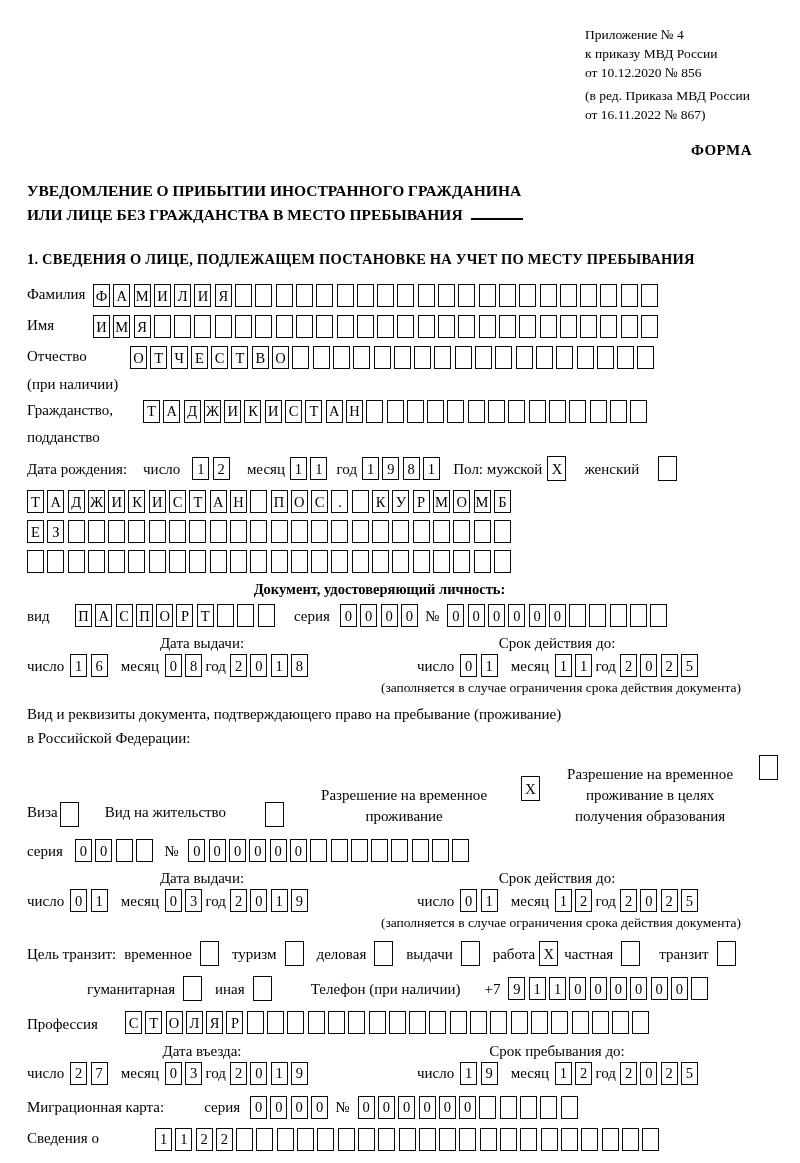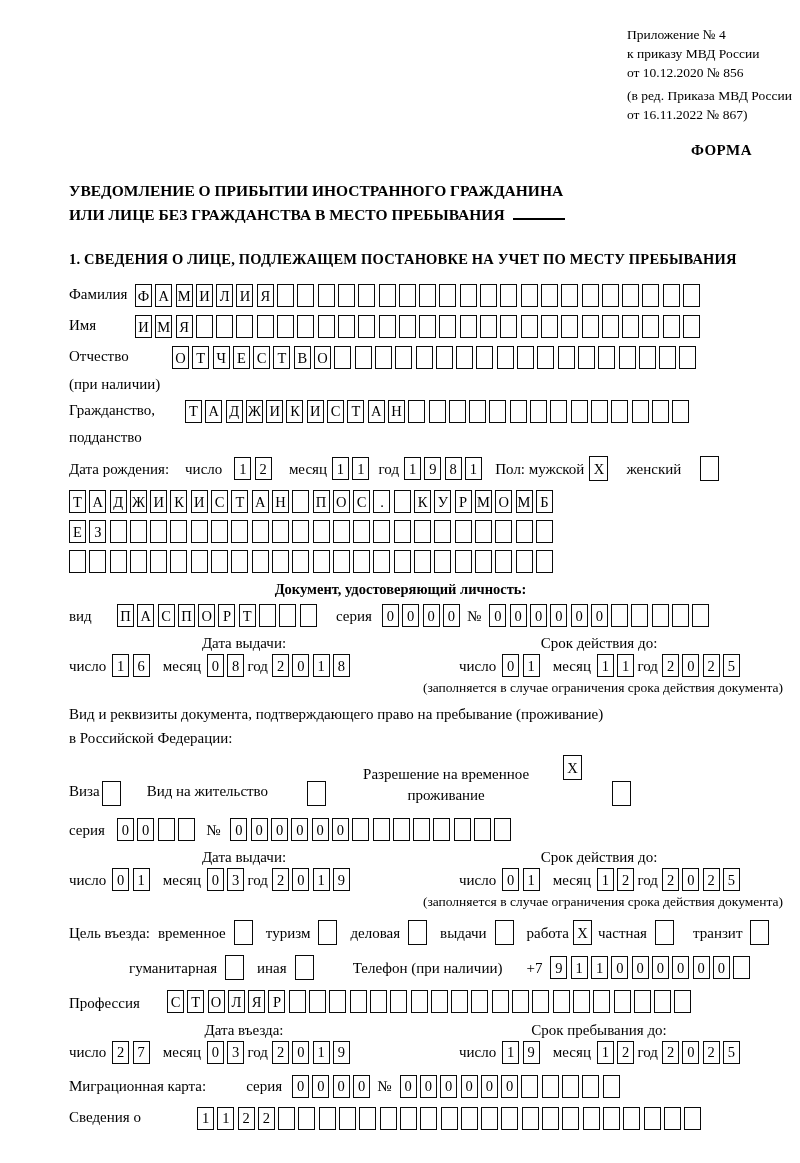--- a/index.html
+++ b/index.html
@@ -3,21 +3,21 @@
 <meta charset="utf-8">
 <style>
   * { margin:0; padding:0; box-sizing:border-box; }
   html,body { background:#fff; }
   body {
     width:800px; height:1163px;
     font-family:"Liberation Serif", serif;
     color:#000; font-size:15px;
     overflow:hidden;
   }
-  .page { padding:26px 8px 0 69px; }
+  .page { padding:26px 8px 0 27px; }
 
   
   .hdr { margin-left:558px; font-size:13.5px; line-height:1.4; }
   .hdr .rev { margin-top:4px; }
   .forma { text-align:right; padding-right:40px; font-weight:bold; font-size:15px; margin-top:18px; letter-spacing:.5px; }
 
   
   .title { text-align:left; font-weight:bold; font-size:15.5px; line-height:1.55; margin-top:20px; margin-right:54px; }
   .blank { display:inline-block; width:52px; border-bottom:2px solid #000; height:14px; margin-left:8px; }
   .sec-head { font-weight:bold; font-size:14.5px; margin-top:24px; letter-spacing:.2px; }
@@ -426,20 +426,21 @@
     </div>
     <div class="cbitem" style="margin-left:26px;">
       <span class="lbl">Вид на жительство</span>
       <span class="cell checkbox" style="margin-left:30px;"></span>
     </div>
     <div class="cbitem" style="margin-left:24px;">
       <span class="lbl cb-centered" style="width:192px;">Разрешение на временное проживание</span>
       <span class="cell checkbox" style="margin-left:12px;">X</span>
     </div>
     <div class="cbitem" style="margin-left:20px;">
+      <span class="lbl cb-centered" style="width:180px;">Разрешение на временное проживание в целях получения образования</span>
       <span class="cell checkbox" style="margin-left:10px;"></span>
     </div>
   </div>
 
   <div class="row" style="margin-top:12px; align-items:center;">
     <span class="lbl" style="margin-right:12px;">серия</span>
     <span class="cells">
         <span class="cell">0</span>
         <span class="cell">0</span>
         <span class="cell"></span>
@@ -504,21 +505,21 @@
           <span class="cell">2</span>
           <span class="cell">0</span>
           <span class="cell">2</span>
           <span class="cell">5</span>
         </span>
     </div>
   </div>
   <div class="note-r">(заполняется в случае ограничения срока действия документа)</div>
 
   <div class="purposes">
-    <span class="lbl">Цель въезда:</span>
+    <span class="lbl">Цель транзит:</span>
     <span class="lbl">временное</span>
     <span class="cell checkbox"></span>
     <span class="lbl">туризм</span>
     <span class="cell checkbox"></span>
     <span class="lbl">деловая</span>
     <span class="cell checkbox"></span>
     <span class="lbl">выдачи</span>
     <span class="cell checkbox"></span>
     <span class="lbl" style="margin-right:4px;">работа</span>
     <span class="cell checkbox" style="margin-right:6px;">X</span>

